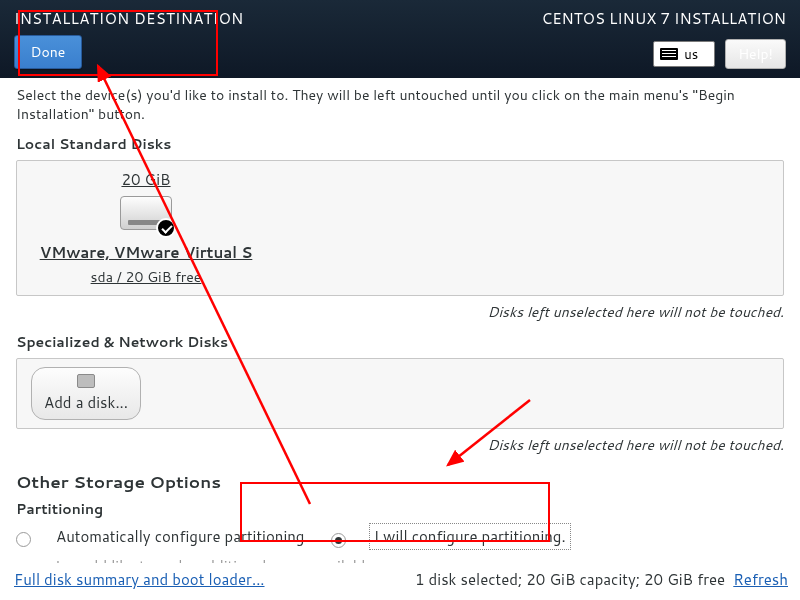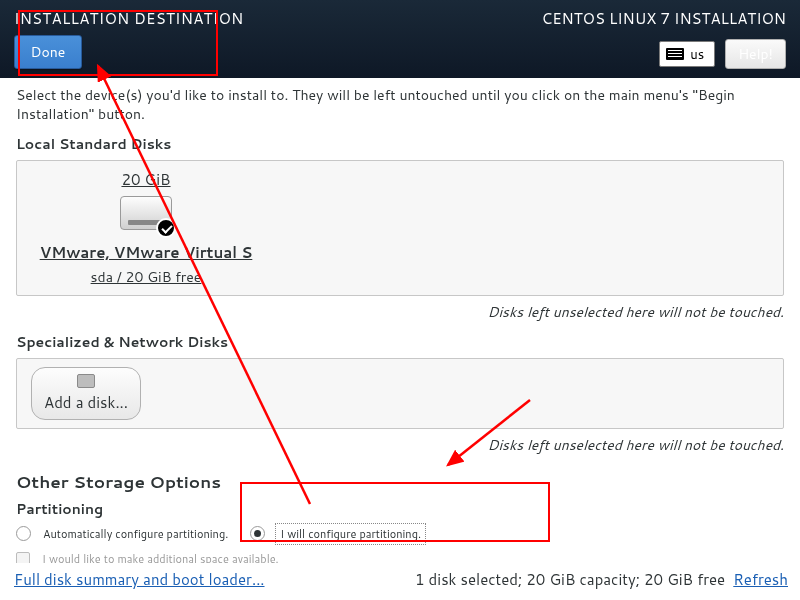--- a/index.html
+++ b/index.html
@@ -5,21 +5,21 @@
   * { box-sizing: border-box; margin: 0; padding: 0; }
   body { font-family: "Cantarell", "DejaVu Sans", sans-serif; font-size: 14px; color: #2e3436; background: #fff; width: 800px; height: 600px; overflow: hidden; position: relative; }
 
   .header { background: linear-gradient(to bottom, #1a2938, #0e1826); color: #fff; height: 78px; padding: 8px 14px 0 14px; display: flex; justify-content: space-between; }
   .header-left { display: flex; flex-direction: column; }
   .header-title { font-size: 15px; letter-spacing: 0.3px; color: #fff; margin-bottom: 6px; }
   .done-btn { background: linear-gradient(to bottom,#4a90d9,#3a7fce); color:#fff; border:1px solid #285a9a; border-radius:3px; padding:6px 0; font-size: 14px; cursor:pointer; width:68px; text-align:center; box-shadow: 0 1px 1px rgba(0,0,0,0.3); }
   .header-right { text-align:right; }
   .brand { font-size: 15px; color:#fff; margin-bottom:10px; white-space:nowrap;margin-left:32px; }
   .header-tools { display:flex; gap:10px; justify-content:flex-end; align-items:center; }
-  .kbd-box { background:#fff; color:#000; border:1px solid #7a7a7a; border-radius:2px; padding:3px 10px 3px 6px; display:flex; align-items:center; gap:6px; font-size:13px; cursor:pointer;}
+  .kbd-box { background:#fff; color:#000; border:1px solid #7a7a7a; border-radius:2px; padding:3px 16px 3px 6px; display:flex; align-items:center; gap:6px; font-size:13px; cursor:pointer;}
   .kbd-icon { width:18px; height:12px; background:#000; border-radius:1px; position:relative; }
   .kbd-icon::after{ content:""; position:absolute; inset:2px; background: repeating-linear-gradient(to bottom,#fff 0 1px,#000 1px 3px);}
   .help-btn { background: linear-gradient(to bottom,#fafafa,#e6e6e6); border:1px solid #b0b0b0; border-radius:3px; padding:4px 12px; font-size:14px; cursor:pointer; }
 
   .content { padding: 8px 16px 0 16px; }
   .intro { font-size: 14px; color:#2e3436; line-height:1.35; margin-bottom:10px; }
   .section-label { font-weight:bold; font-size:14px; margin: 6px 0; }
   .disk-box, .net-box { border:1px solid #c7c7c7; background:#f7f7f7; border-radius:2px; padding: 8px 14px; text-decoration: underline; }
   .disk { width: 230px; text-align:center; }
   .disk-size { font-size:15px; margin-bottom:6px; }
@@ -31,21 +31,21 @@
   .disk-name { font-weight:bold; font-size:15px; margin-top:4px;}
   .disk-sub { font-size:14px; margin-top:4px; color:#2e3436;}
   .note-right { text-align:right; font-style:italic; font-size:14px; color:#2e3436; margin:6px 0 10px 0;}
 
   .add-disk-btn { background:linear-gradient(to bottom,#fdfdfd,#e8e8e8); border:1px solid #b1b1b1; border-radius:14px; padding:6px 12px 6px 12px; display:inline-flex; flex-direction:column; align-items:center; gap:4px; cursor:pointer; font-size:15px;}
   .add-disk-icon { width:18px; height:14px; background:#bdbdbd; border:1px solid #8a8a8a; border-radius:2px;}
   
   .other-title { font-weight:bold; font-size:17px; margin:14px 0 6px 0;}
   .part-label { font-weight:bold; font-size:14px; margin-bottom:6px;}
   .radio-row { display:flex; align-items:center; gap:22px; margin-bottom:8px; }
-  .radio-opt, .check-opt { display:flex; align-items:center; gap:12px; font-size:11px; cursor:pointer;}
+  .radio-opt, .check-opt { display:flex; align-items:flex-end; gap:25px; font-size:15px; cursor:pointer;}
   .radio { width:15px; height:15px; border:1px solid #9a9a9a; border-radius:50%; background:#fff; display:inline-flex; align-items:center; justify-content:center;}
   .radio.sel::after{ content:""; width:7px; height:7px; background:#2e3436; border-radius:50%;}
   .dotted-focus { outline:1px dotted #888; outline-offset:1px; padding:1px 3px;}
   .disabled { color:#9a9a9a;}
   .checkbox { width:14px; height:14px; border:1px solid #bcbcbc; border-radius:2px; background:#f4f4f4;}
 
   .footer { position:absolute; left:0; right:0; bottom:0; background:#fff; border-top:0; padding: 6px 12px 10px 14px; display:flex; justify-content:space-between; align-items:flex-end; font-size:15px;}
   .link { color:#1a5fb4; text-decoration:underline; cursor:pointer;}
   .footer-right { color:#2e3436; white-space:nowrap;}
   .refresh { color:#1a5fb4; text-decoration:underline; margin-left:4px; cursor:pointer;}

